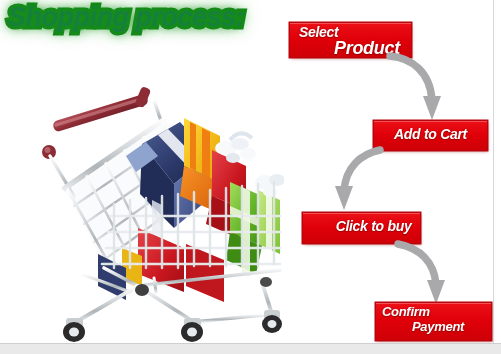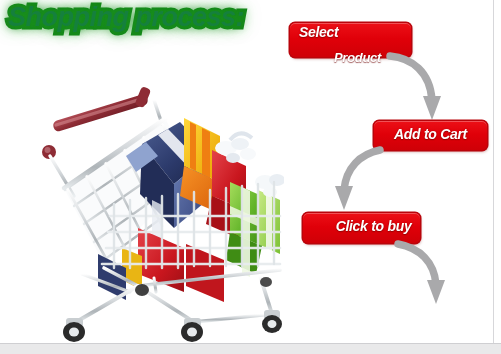--- a/index.html
+++ b/index.html
@@ -56,41 +56,41 @@
        0 0 13px #1d9a22,
        0 0 18px rgba(40,170,45,0.75);
     white-space: nowrap;
   }
 
   
   .flow-box {
     position: absolute;
     background: #e3000b;
     background-image: linear-gradient(180deg, #ec1017 0%, #e00009 46%, #cf0007 100%);
-    border-radius: 5px;
+    border-radius: 0;
     box-shadow:
       0 0 0 1.5px #b9040b,
       1px 2px 3px rgba(120,0,0,0.35),
       inset 0 1px 0 rgba(255,255,255,0.28);
     box-sizing: border-box;
   }
   .flow-box .lbl {
     position: absolute;
     color: #fff;
     font-weight: bold;
     font-style: italic;
     letter-spacing: -0.3px;
     white-space: nowrap;
     text-shadow: 0 1px 1px rgba(110,0,0,0.55), 0 0 2px rgba(110,0,0,0.4);
   }
 
   
   #box-select        { left: 290px; top: 23px;  width: 121px; height: 34px; }
   #box-select .l1    { left: 9px;  top: 1px;   font-size: 14px; }
-  #box-select .l2    { left: 44px; top: 15px;  font-size: 13px; margin-top: 12px; }
+  #box-select .l2    { left: 44px; top: 15px;  font-size: 18px; }
 
   
   #box-addcart       { left: 374px; top: 121px; width: 113px; height: 29px; }
   #box-addcart .l1   { left: 0;    top: 5px;   width: 113px; text-align: center; font-size: 14px; }
 
   
   #box-click         { left: 303px; top: 213px; width: 117px; height: 30px; }
   #box-click .l1     { left: 0;    top: 5px;   width: 117px; text-align: center; font-size: 14px; padding-left: 12px; }
 
   
@@ -331,17 +331,21 @@
 
   <div class="flow-box" id="box-click">
     <span class="lbl l1">Click to buy</span>
   </div>
 
   <svg class="arrow-svg" id="arrow-3" width="60" height="70" viewBox="0 0 60 70">
     <path d="M6,4 C28,8 42,22 44,44" stroke="#a9a9ab" stroke-width="7.5" fill="none" stroke-linecap="round"></path>
     <polygon points="44,64 35,40 53,40" fill="#a9a9ab"></polygon>
   </svg>
 
+  <div class="flow-box" id="box-confirm">
+    <span class="lbl l1">Confirm</span>
+    <span class="lbl l2">Payment</span>
+  </div>
 
   <div class="right-rule"></div>
   <div class="footer-band"></div>
 
 </div>
 
 </body></html>

